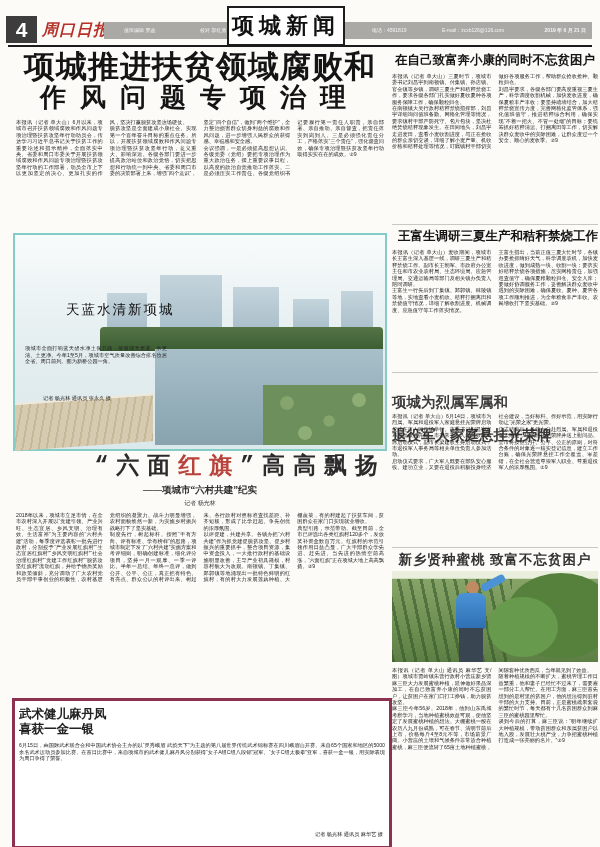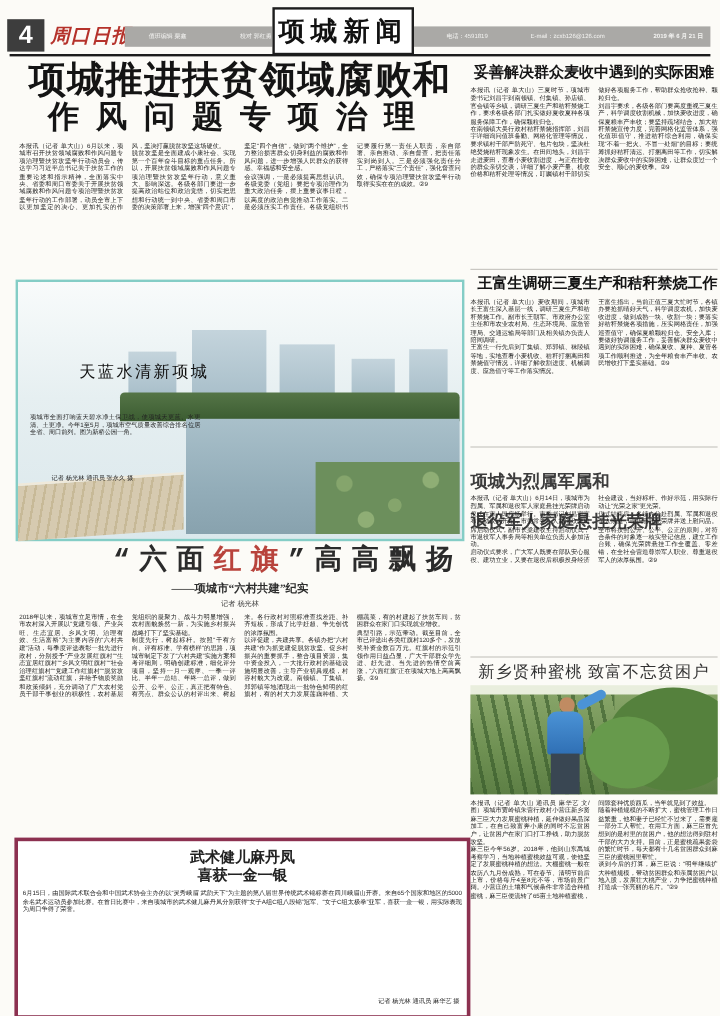--- a/index.html
+++ b/index.html
@@ -72,32 +72,32 @@
            background:linear-gradient(180deg,#7193b5 0%,#a7c3d6 55%,#cfe0ea 100%);}
   .ad-fall:before{content:"";position:absolute;left:34px;top:8px;width:9px;height:70px;
            background:linear-gradient(180deg,#f2f7fa,#cfe2ee);}
   .girl-hair{position:absolute;left:110px;top:40px;width:20px;height:18px;border-radius:50% 50% 40% 40%;background:#262626;}
   .girl-face{position:absolute;left:113px;top:48px;width:14px;height:13px;border-radius:50%;background:#dba87f;}
   .girl-dress{position:absolute;left:101px;top:60px;width:38px;height:69px;border-radius:10px 10px 4px 4px;
               background:linear-gradient(180deg,#f0a8bd 0%,#e187a3 60%,#d97b9a 100%);}
   .girl-cert{position:absolute;left:88px;top:86px;width:28px;height:20px;background:#f6f4ee;border:1px solid #cfc9b8;}
   .girl-medal{position:absolute;left:140px;top:82px;width:8px;height:8px;border-radius:50%;background:#e5bd43;border:1px solid #b98f27;}
   .ad-text{position:relative;flex:1;padding-top:2px;}
-  .ad-hl{text-align:center;font-family:"Liberation Serif","DejaVu Serif",serif;font-weight:bold;
+  .ad-hl{font-family:"Liberation Serif","DejaVu Serif",serif;font-weight:bold;
          font-size:12.5px;line-height:15px;color:#222;}
   .ad-body{margin-top:5px;font-size:5.2px;line-height:6.6px;text-align:justify;white-space:pre-line;color:#222;}
   .ad-by{position:absolute;right:2px;bottom:4px;font-size:5.2px;color:#222;}
   
   .ra-hl{position:absolute;left:392px;width:206px;text-align:center;font-weight:bold;
          font-size:12.5px;line-height:15px;color:#141414;white-space:nowrap;}
   .ra-hl2{position:absolute;left:392px;width:206px;text-align:left;
           font-family:"Liberation Serif","DejaVu Serif",serif;font-weight:600;
           font-size:14.5px;line-height:16.5px;color:#3c3c3c;white-space:pre-line;}
   .ra-hl3{position:absolute;left:392px;width:206px;text-align:center;
-          font-family:"Liberation Serif","DejaVu Serif",serif;font-weight:400;
+          font-family:"Liberation Serif","DejaVu Serif",serif;font-weight:700;
           font-size:13.5px;color:#333;letter-spacing:1px;white-space:nowrap;}
   .ra-body{position:absolute;left:392px;width:206px;}
   .sep{position:absolute;left:392px;width:206px;border-top:1px solid #c9c7c2;}
   .peach-photo{position:absolute;left:392px;top:571px;width:206px;height:91px;overflow:hidden;
                background:linear-gradient(180deg,#e9eedd 0%,#e9eedd 8%,#87a468 9%,#6e9052 60%,#5d7f45 100%);}
   .rows{position:absolute;left:0;top:8px;width:120px;height:83px;
         background:repeating-linear-gradient(78deg,rgba(47,82,36,.55) 0 3px,transparent 3px 11px);}
   .pt-foliage{position:absolute;border-radius:50%;background:#5c8a42;}
   .pt-f1{right:-18px;top:2px;width:110px;height:86px;background:#55813d;}
   .pt-f2{right:40px;top:26px;width:70px;height:60px;background:#679а4c;background:#679a4c;}
@@ -162,21 +162,21 @@
     <div class="ad-text">
       <div class="ad-hl">
         <div>武术健儿麻丹凤</div>
         <div>喜获一金一银</div>
       </div>
       <div class="ad-body">6月15日，由国际武术联合会和中国武术协会主办的以“灵秀峨眉 武韵天下”为主题的第八届世界传统武术锦标赛在四川峨眉山开赛。来自65个国家和地区的5000余名武术运动员参加比赛。在首日比赛中，来自项城市的武术健儿麻丹凤分别获得“女子A组C组八段锦”冠军、“女子C组太极拳”亚军，喜获一金一银，用实际表现为周口争得了荣誉。</div>
       <div class="ad-by">记者 杨光林 通讯员 麻华艺 摄</div>
     </div>
   </div>
 
-  <div class="ra-hl" style="top:53px;">妥善解决群众麦收中遇到的实际困难</div>
+  <div class="ra-hl" style="top:53px;">在自己致富奔小康的同时不忘贫困户</div>
   <div class="ra-body body-text c2" style="top:73px;height:147px;">本报讯（记者 单大山）三夏时节，项城市委书记刘昌宇到南顿镇、付集镇、孙店镇、官会镇等乡镇，调研三夏生产和秸秆禁烧工作，要求各级各部门扎实做好夏收夏种各项服务保障工作，确保颗粒归仓。
 在南顿镇大吴行政村秸秆禁烧指挥部，刘昌宇详细询问值班备勤、网格化管理等情况，要求镇村干部严防死守、包片包块，坚决杜绝焚烧秸秆现象发生。在田间地头，刘昌宇走进麦田，查看小麦收割进度，与正在抢收的群众亲切交谈，详细了解小麦产量、机收价格和秸秆处理等情况，叮嘱镇村干部切实做好各项服务工作，帮助群众抢收抢种、颗粒归仓。
 刘昌宇要求，各级各部门要高度重视三夏生产，科学调度收割机械，加快麦收进度，确保夏粮丰产丰收；要坚持疏堵结合，加大秸秆禁烧宣传力度，完善网格化监管体系，强化值班值守，推进秸秆综合利用，确保实现“不着一把火、不冒一处烟”的目标；要统筹抓好秸秆清运、打捆离田等工作，切实解决群众麦收中的实际困难，让群众度过一个安全、顺心的麦收季。②9</div>
   <div class="sep" style="top:224px;"></div>
 
   <div class="ra-hl" style="top:229px;text-align:right;">王富生调研三夏生产和秸秆禁烧工作</div>
   <div class="ra-body body-text c2" style="top:249px;height:120px;">本报讯（记者 单大山）麦收期间，项城市长王富生深入基层一线，调研三夏生产和秸秆禁烧工作。副市长王朝军、市政府办公室主任和市农业农村局、生态环境局、应急管理局、交通运输局等部门及相关镇办负责人陪同调研。
 王富生一行先后到丁集镇、郑郭镇、秣陵镇等地，实地查看小麦机收、秸秆打捆离田和禁烧值守情况，详细了解收割进度、机械调度、应急值守等工作落实情况。
 王富生指出，当前正值三夏大忙时节，各镇办要抢抓晴好天气，科学调度农机，加快麦收进度，做到成熟一块、收割一块；要落实好秸秆禁烧各项措施，压实网格责任，加强巡查值守，确保夏粮颗粒归仓、安全入库；要做好协调服务工作，妥善解决群众麦收中遇到的实际困难，确保夏收、夏种、夏管各项工作顺利推进，为全年粮食丰产丰收、农民增收打下坚实基础。②9</div>
   <div class="sep" style="top:372px;"></div>

